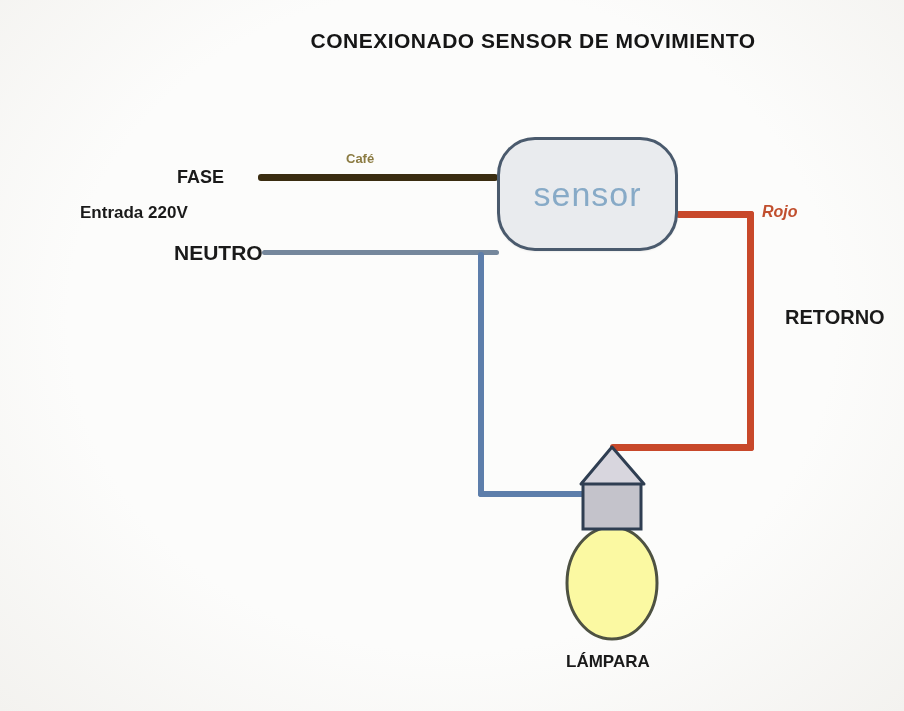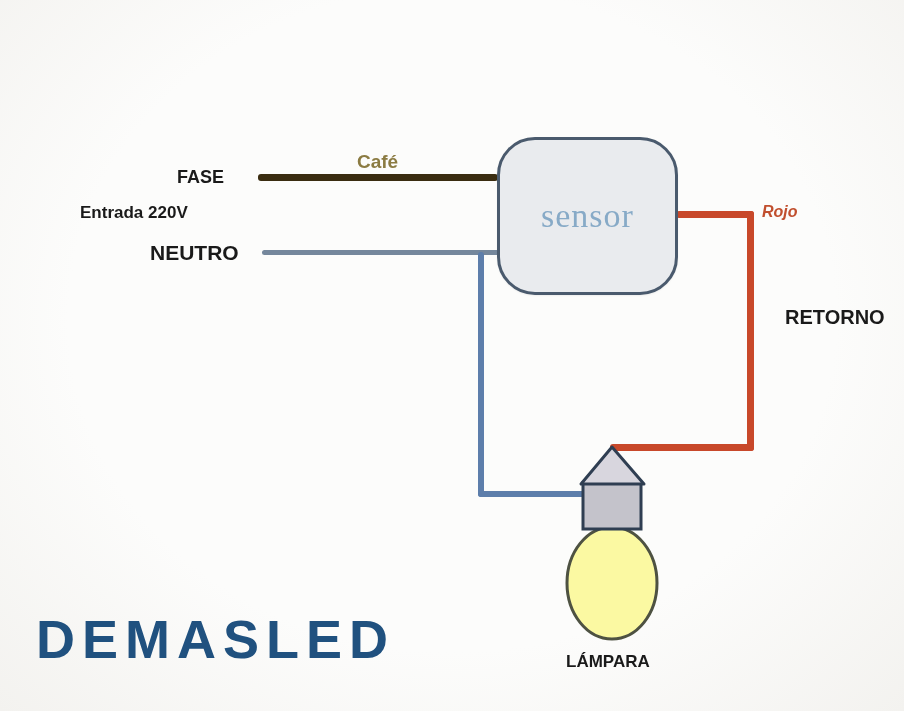--- a/index.html
+++ b/index.html
@@ -25,62 +25,62 @@
     letter-spacing: 0.5px;
     color: #161616;
   }
   .lbl {
     font-weight: bold;
     color: #1a1a1a;
     white-space: nowrap;
   }
   .lbl-fase     { left: 177px; top: 167px; font-size: 18px; }
   .lbl-entrada  { left: 48px;  top: 203px; font-size: 17px; margin-left: 32px; }
-  .lbl-neutro   { left: 150px; top: 241px; font-size: 21px; }
-  .lbl-cafe     { left: 357px; top: 151px; font-size: 19px; }
+  .lbl-neutro   { left: 174px; top: 241px; font-size: 21px; }
+  .lbl-cafe     { left: 346px; top: 151px; font-size: 13px; }
   .lbl-rojo     { left: 762px; top: 203px; font-size: 16px; font-style: italic; }
   .lbl-retorno  { left: 761px; top: 306px; font-size: 20px; margin-left: 24px; }
   .lbl-lampara  { left: 566px; top: 652px; font-size: 17px; }
   .wire { border-radius: 3px; }
   .wire-fase          { left: 258px; top: 174px; width: 240px; height: 7px; }
   .wire-neutro-h      { left: 262px; top: 250px; width: 237px; height: 5px; }
   .wire-neutro-v      { left: 478px; top: 252px; width: 6px;  height: 245px; }
   .wire-neutro-lamp   { left: 478px; top: 491px; width: 110px; height: 6px; }
   .wire-rojo-top      { left: 676px; top: 211px; width: 78px;  height: 7px; }
   .wire-rojo-v        { left: 747px; top: 211px; width: 7px;   height: 240px; }
   .wire-rojo-bottom   { left: 610px; top: 444px; width: 144px; height: 7px; }
   .sensor-box {
     left: 497px; top: 137px;
-    width: 181px; height: 158px;
+    width: 181px; height: 114px;
     border-radius: 38px;
     border: 3px solid;
     display: flex;
     align-items: center;
     justify-content: center;
     box-shadow: 0 1px 2px rgba(0,0,0,0.06);
-    font-family: Liberation Serif, serif;
   }
   .sensor-box span {
     font-size: 34px;
     letter-spacing: 1px;
   }
   .lamp-svg { left: 560px; top: 440px; width: 110px; height: 205px; }
   .logo {
     left: 36px; top: 608px;
     font-size: 54px;
     font-weight: bold;
     letter-spacing: 7px;
     white-space: nowrap;
   }
 </style>
 </head>
 <body>
 
 <div class="canvas">
 
+  <div class="abs diagram-title">CONEXIONADO SENSOR DE MOVIMIENTO</div>
 
   <div class="abs lbl lbl-fase">FASE</div>
   <div class="abs lbl lbl-entrada">Entrada 220V</div>
   <div class="abs lbl lbl-neutro">NEUTRO</div>
   <div class="abs lbl lbl-cafe" style="color: rgb(139, 123, 66);">Café</div>
   <div class="abs lbl lbl-rojo" style="color: rgb(193, 79, 46);">Rojo</div>
   <div class="abs lbl lbl-retorno">RETORNO</div>
   <div class="abs lbl lbl-lampara">LÁMPARA</div>
 
   <div class="abs wire wire-fase" style="background-color: rgb(58, 44, 16);"></div>
@@ -94,15 +94,14 @@
   <div class="abs sensor-box" style="background-color: rgb(233, 235, 238); border-color: rgb(74, 90, 109);">
     <span style="color: rgb(135, 170, 199);">sensor</span>
   </div>
 
   <svg class="abs lamp-svg" viewBox="0 0 110 205" xmlns="http://www.w3.org/2000/svg">
     <ellipse cx="52" cy="143" rx="45" ry="56" stroke-width="3" style="fill: rgb(251, 249, 162); stroke: rgb(78, 82, 66);"></ellipse>
     <rect x="23" y="43" width="58" height="46" stroke-width="3" style="fill: rgb(196, 195, 203); stroke: rgb(47, 62, 82);"></rect>
     <polygon points="52,7 21,44 84,44" stroke-width="3" stroke-linejoin="round" style="fill: rgb(216, 214, 222); stroke: rgb(47, 62, 82);"></polygon>
   </svg>
 
-  <div class="abs logo" style="color: rgb(32, 81, 127);">DEMASLED</div>
 
 </div>
 
 </body></html>

